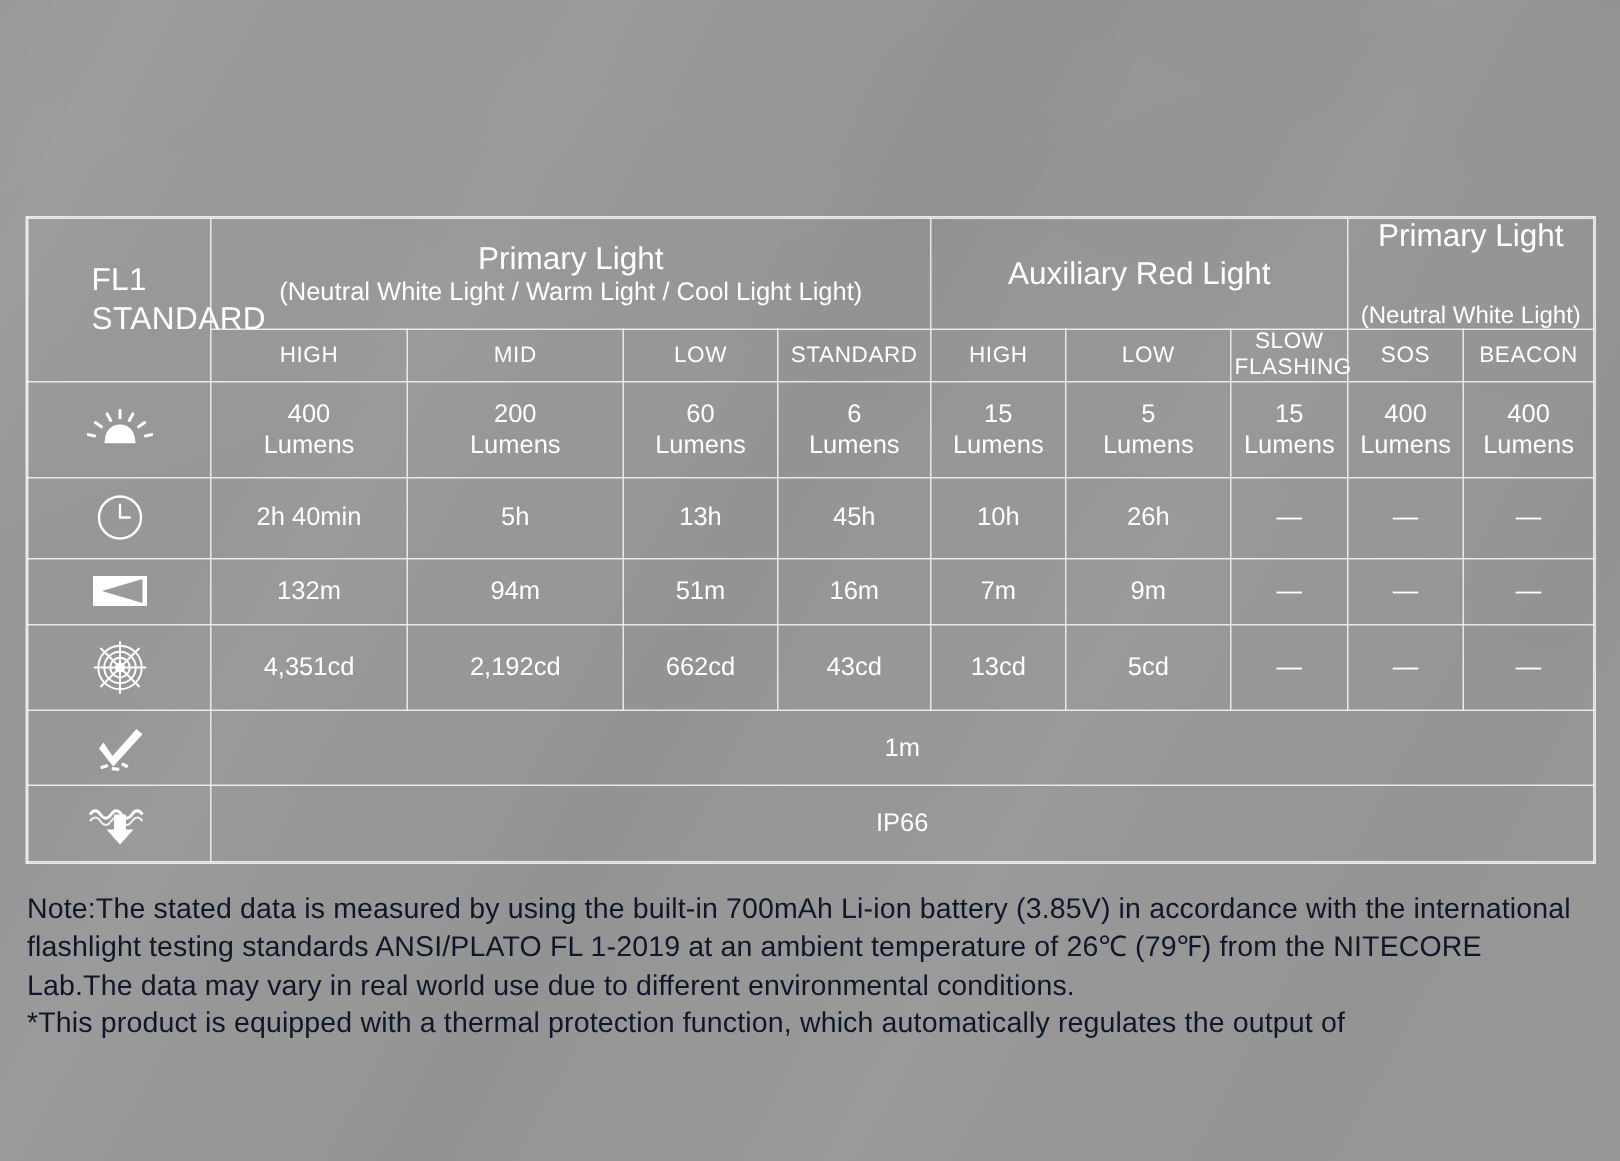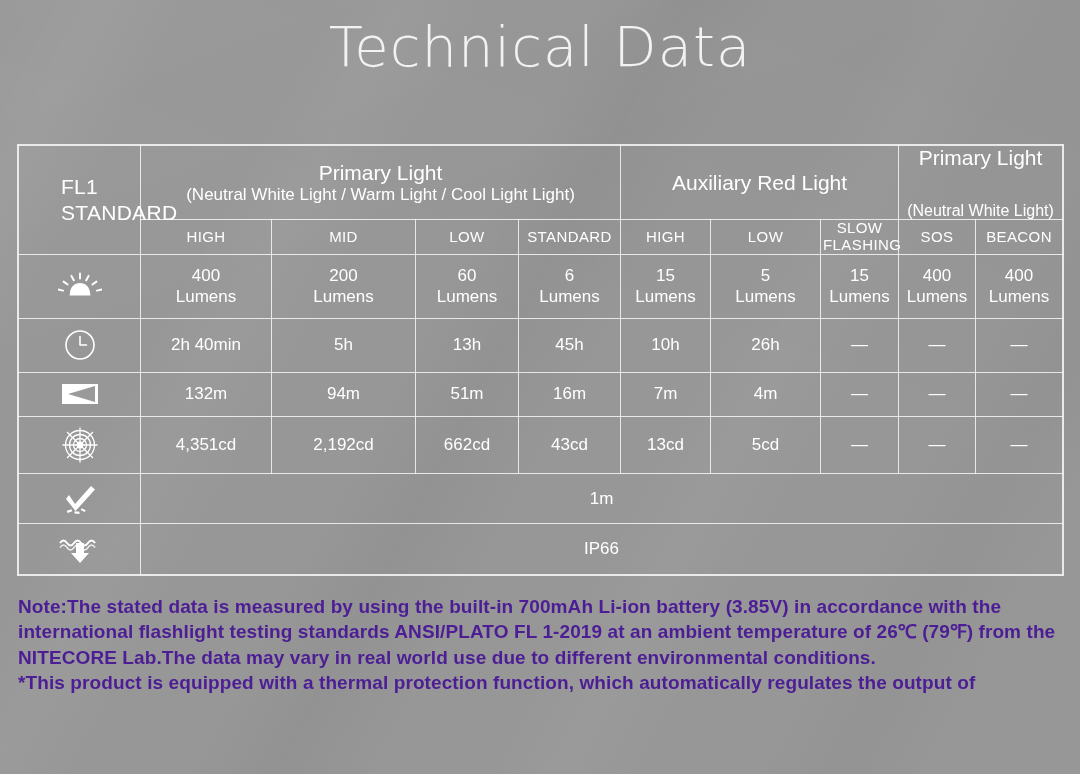--- a/index.html
+++ b/index.html
@@ -117,37 +117,36 @@
   
   .notes {
     position: absolute;
     left: 18px;
     top: 594px;
     width: 1044px;
   }
   .note-block {
     font-size: 19px;
     line-height: 1.33;
-    color: #4c1d95;
-    font-weight: 700;
+    color: #0f172a;
+    font-weight: 400;
     letter-spacing: 0.1px;
   }
   .note-block.second {
     text-indent: 0;
   }
   .note-block.second .cont { display: block; padding-left: 12px; }
 </style>
 </head>
 <body>
 
 <div id="bg-texture"></div>
 
 <div id="page">
 
-  <div class="title">Technical Data</div>
 
   <div class="table-wrap">
     <table class="tech">
       <colgroup>
         <col style="width:122px">
         <col style="width:131px">
         <col style="width:144px">
         <col style="width:103px">
         <col style="width:102px">
         <col style="width:90px">
@@ -239,21 +238,21 @@
             <svg width="42" height="28" viewBox="0 0 42 28">
               <rect x="3" y="4" width="36" height="20" fill="#ffffff"></rect>
               <path d="M36 6 L9 14 L36 22 Z" fill="#9a9a9a"></path>
             </svg>
           </td>
           <td class="val">132m</td>
           <td class="val">94m</td>
           <td class="val">51m</td>
           <td class="val">16m</td>
           <td class="val">7m</td>
-          <td class="val">4m</td>
+          <td class="val">9m</td>
           <td class="val dash">—</td>
           <td class="val dash">—</td>
           <td class="val dash">—</td>
         </tr>
 
         <tr>
           <td class="icon-cell">
             <svg width="38" height="36" viewBox="0 0 38 36">
               <g stroke="#ffffff" stroke-width="1.3" fill="none">
                 <circle cx="19" cy="18" r="14.5"></circle>

